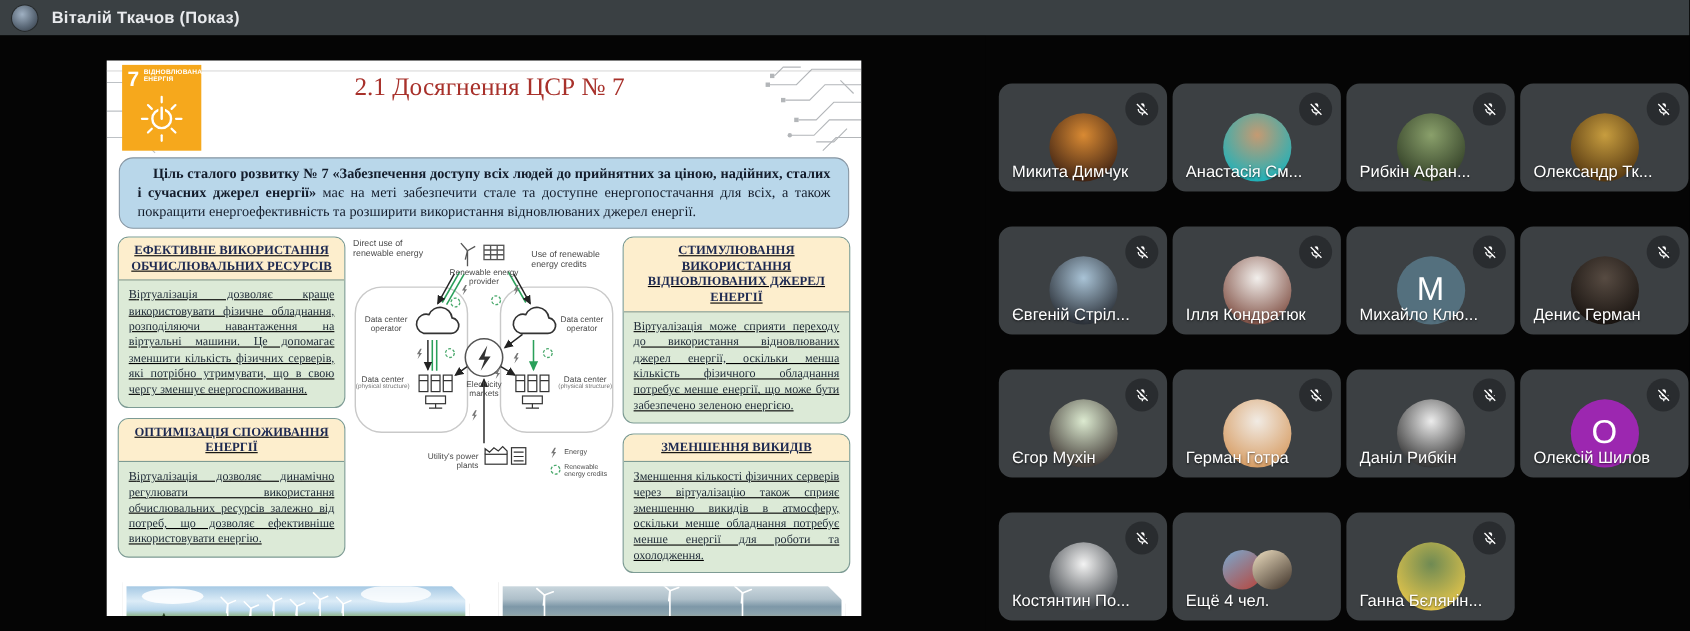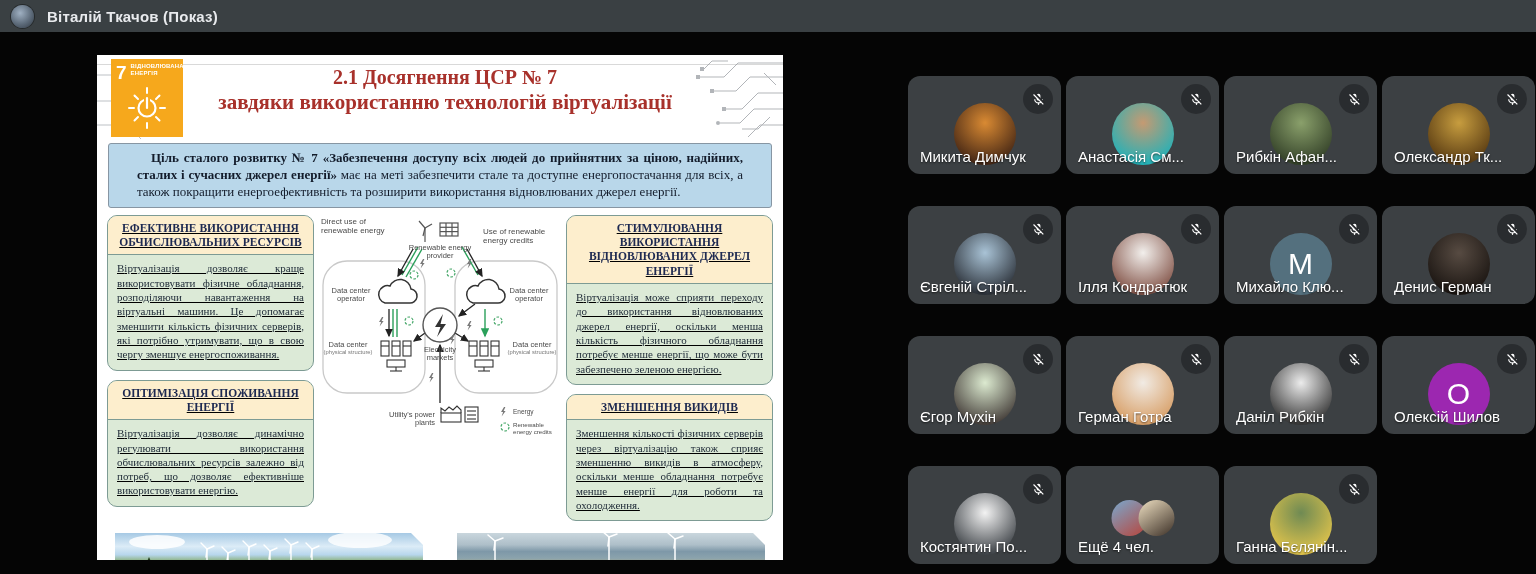--- a/index.html
+++ b/index.html
@@ -25,25 +25,25 @@
   .circuit.right{right:0;top:0;}
   .circuit.left{left:0;top:0;}
   .sdg-badge{position:absolute;left:14px;top:4px;width:72px;height:78px;background:var(--sdg-orange,#f6a81c);
              color:#fff;padding:4px 5px;box-sizing:border-box;z-index:2;font-family:"Liberation Sans",sans-serif;}
   .sdg-top{display:flex;gap:4px;align-items:flex-start;}
   .sdg-num{font-size:19px;font-weight:700;line-height:1;}
   .sdg-label{font-size:6px;font-weight:700;line-height:1.15;width:46px;letter-spacing:.2px;}
   .sdg-sun{display:block;margin:4px auto 0;}
   .slide-titles{position:absolute;left:120px;right:110px;top:10px;text-align:center;
                 color:var(--slide-title-red,#a8312b);z-index:2;}
-  .title-l1{font-size:20px;font-weight:700;line-height:1.25;}
+  .title-l1{font-size:23px;font-weight:400;line-height:1.25;}
   .title-l2{font-size:21px;font-weight:600;line-height:1.2;}
 
-  .intro-box{margin:2px 11px 0;background:var(--intro-bg,#b9d7ea);border:1px solid #8796a3;border-radius:3px;
-             padding:6px 28px;font-size:13px;line-height:1.3;color:#131c2b;text-align:justify;}
+  .intro-box{margin:2px 11px 0;background:var(--intro-bg,#b9d7ea);border:1px solid #8796a3;border-radius:13px;
+             padding:6px 16px;font-size:13px;line-height:1.3;color:#131c2b;text-align:justify;}
   .intro-bold{font-weight:700;}
 
   .content{display:grid;grid-template-columns:207px 1fr 207px;gap:0 7px;padding:7px 10px 0;align-items:start;text-decoration:underline;}
   .col{display:flex;flex-direction:column;gap:9px;}
   .info-box{border:1.4px solid #7d9b94;border-radius:10px;overflow:hidden;background:var(--box-body-bg,#dcead7);}
   .info-title{background:var(--box-header-bg,#fdeecd);border-bottom:1.4px solid #7d9b94;color:#1d2951;
               font-weight:700;font-size:11.5px;line-height:1.25;text-align:center;padding:5px 6px;}
   .info-body{padding:6px 9px 8px;font-size:11px;line-height:1.3;color:#222e3a;text-align:justify;}
   .info-body::first-letter{margin-left:0;}
   .indent{display:inline-block;width:14px;}
@@ -150,21 +150,20 @@
               <line x1="33.5" y1="9.5" x2="30" y2="13"></line>
                 <line x1="12" y1="31" x2="8.5" y2="34.5"></line>
             </g>
             <circle cx="21" cy="22" r="8.5" stroke="#fff" stroke-width="2.2" fill="none"></circle>
             <rect x="18" y="12" width="6" height="5" fill="#f6a81c"></rect>
             <line x1="21" y1="12" x2="21" y2="22" stroke="#fff" stroke-width="2.2" stroke-linecap="round"></line>
           </svg>
         </div>
         <div class="slide-titles">
           <div class="title-l1">2.1 Досягнення ЦСР № 7</div>
-          <div class="title-l2">завдяки використанню технологій віртуалізації</div>
         </div>
       </div>
 
       <div class="intro-box"><span class="indent"></span><span class="intro-bold">Ціль сталого розвитку № 7 «Забезпечення доступу всіх людей до прийнятних за ціною, надійних, сталих і сучасних джерел енергії»</span><span> має на меті забезпечити стале та доступне енергопостачання для всіх, а також покращити енергоефективність та розширити використання відновлюваних джерел енергії.</span></div>
 
       <div class="content">
         <div class="col">
           <div class="info-box">
             <div class="info-title">ЕФЕКТИВНЕ ВИКОРИСТАННЯ ОБЧИСЛЮВАЛЬНИХ РЕСУРСІВ</div>
             <div class="info-body">Віртуалізація дозволяє краще використовувати фізичне обладнання, розподіляючи навантаження на віртуальні машини. Це допомагає зменшити кількість фізичних серверів, які потрібно утримувати, що в свою чергу зменшує енергоспоживання.</div>

